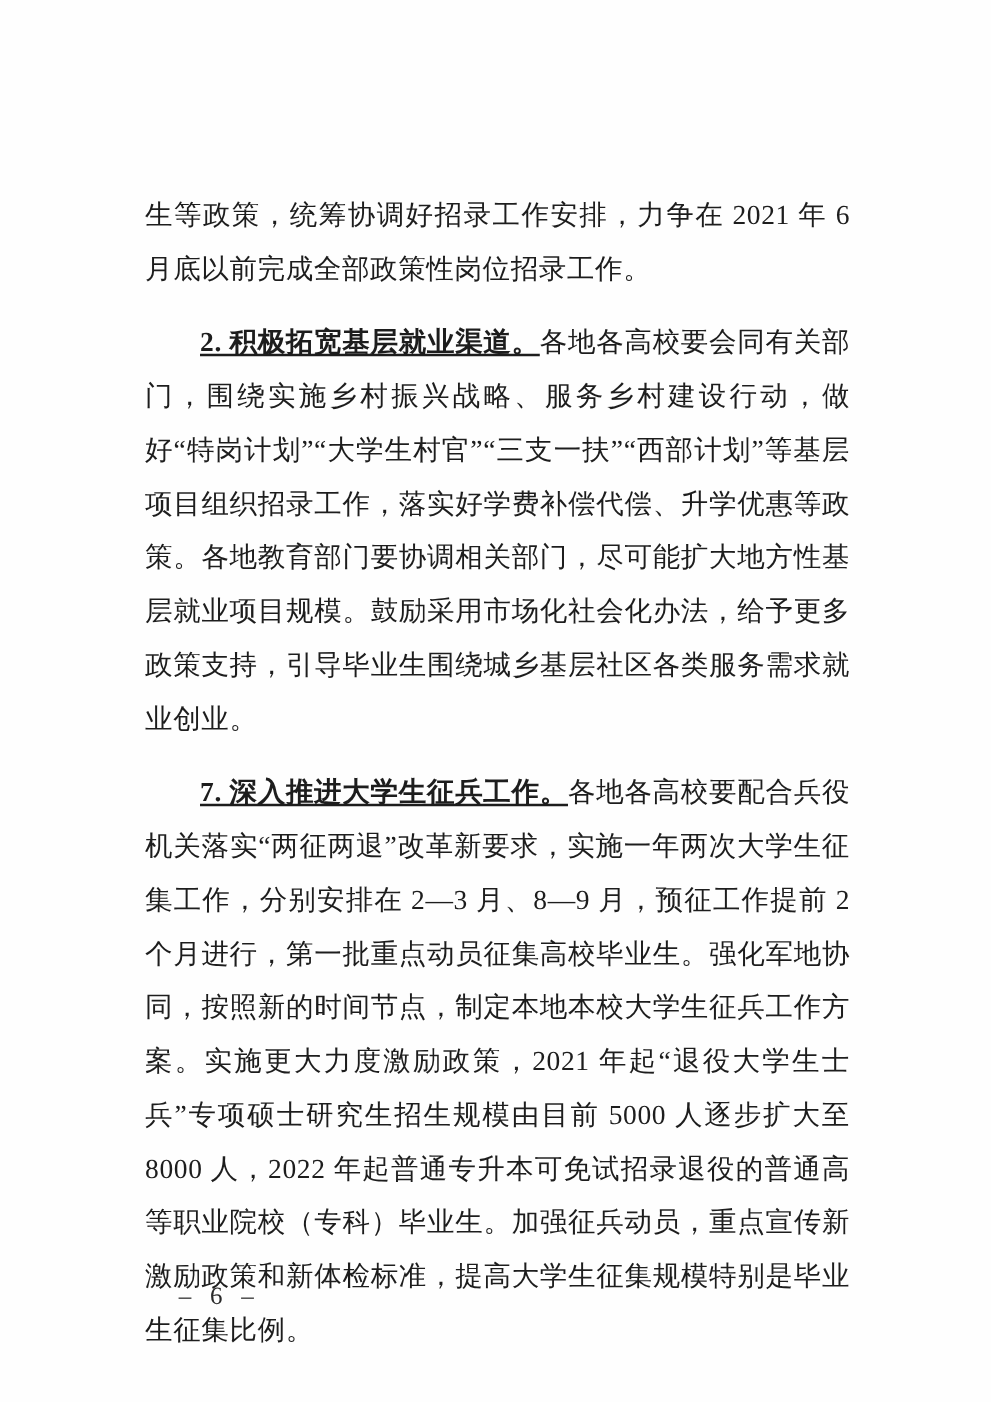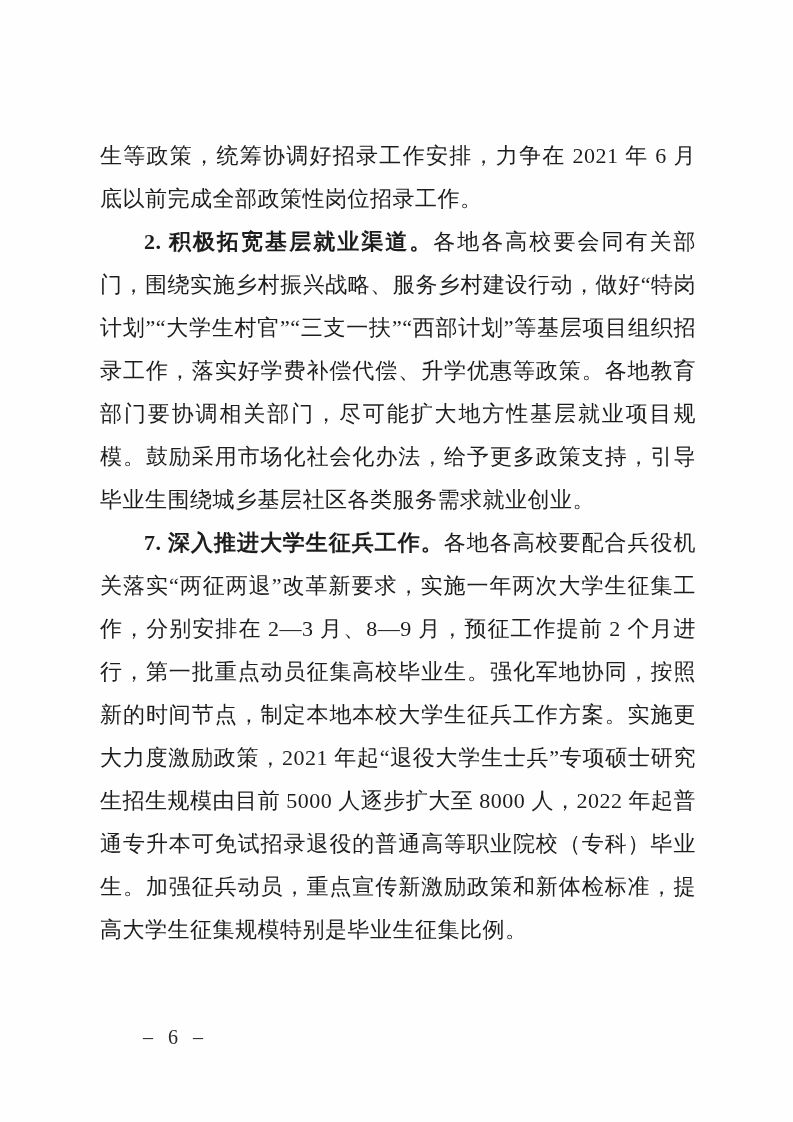--- a/index.html
+++ b/index.html
@@ -20,29 +20,30 @@
     position: absolute;
     left: 100px;
     top: 134px;
     width: 596px;
     font-size: 22px;
     line-height: 43px;
     text-align: justify;
     letter-spacing: 0.5px;
   }
   .para {
-    margin: 0;
+    margin: 16px;
     padding: 0;
     text-indent: 2em;
   }
   .para.no-indent {
     text-indent: 0;
   }
   .item-heading {
     font-weight: bold;
+    text-decoration: underline;
   }
   .page-number {
     position: absolute;
     left: 143px;
     top: 1026px;
     font-size: 20px;
     letter-spacing: 5px;
     color: #2a2a2a;
     font-family: "Liberation Serif", "DejaVu Serif", serif;
   }

